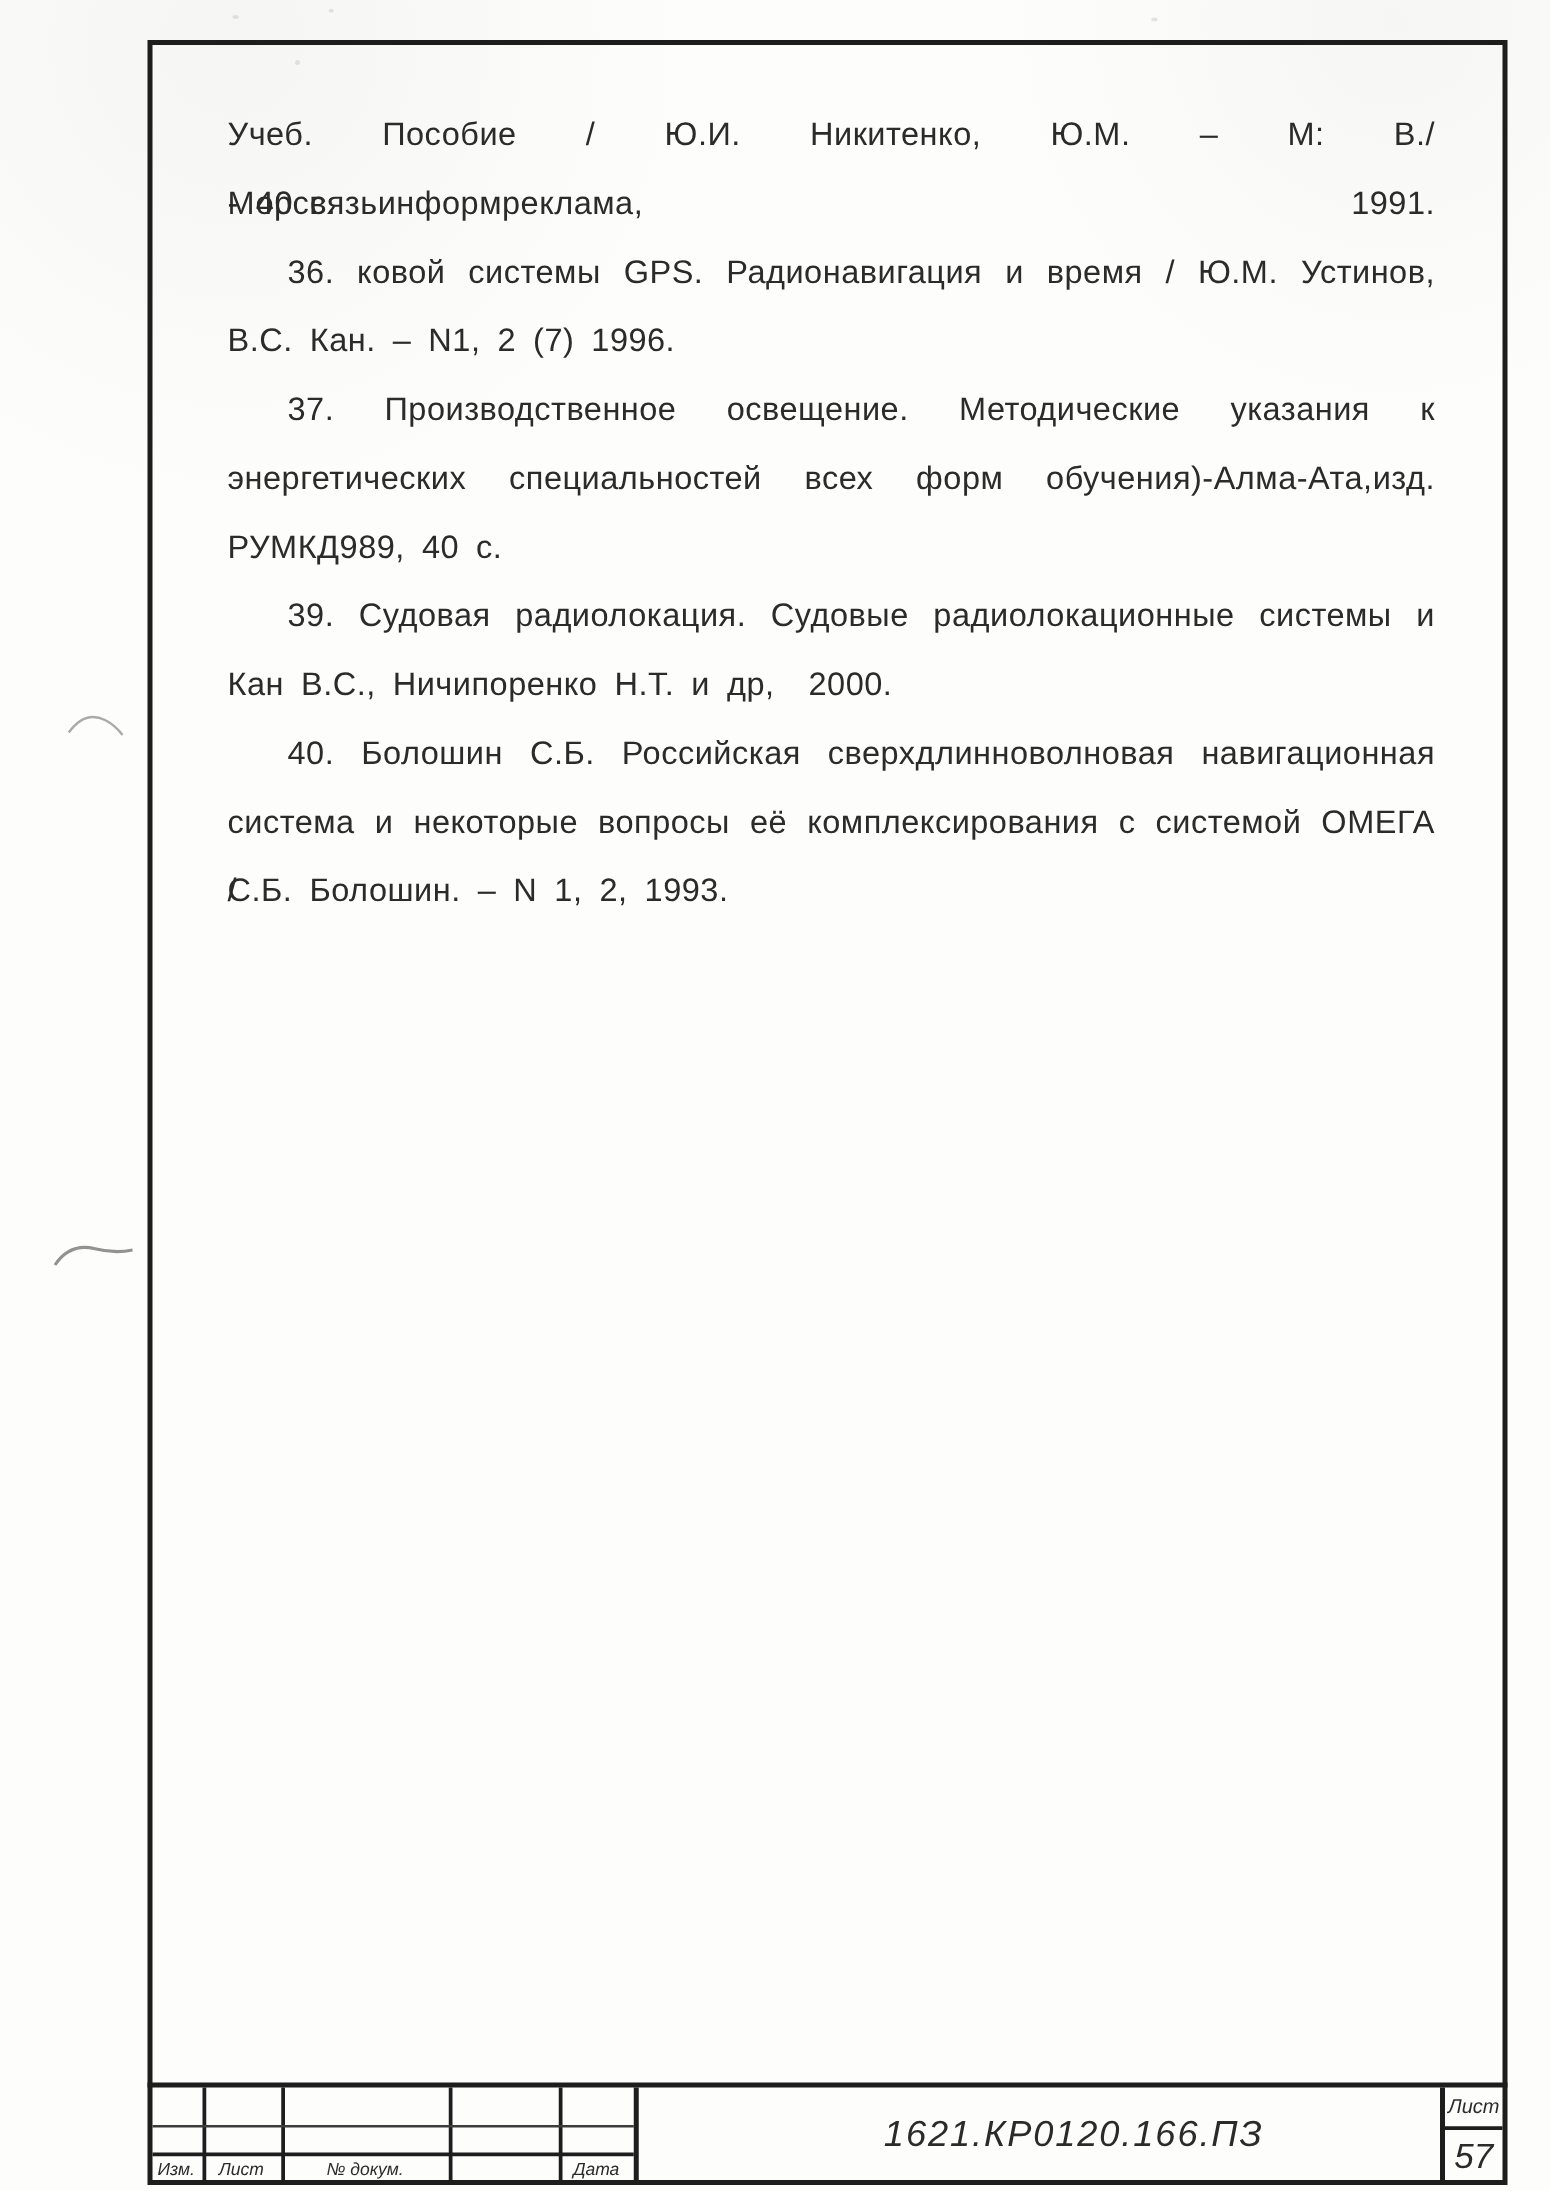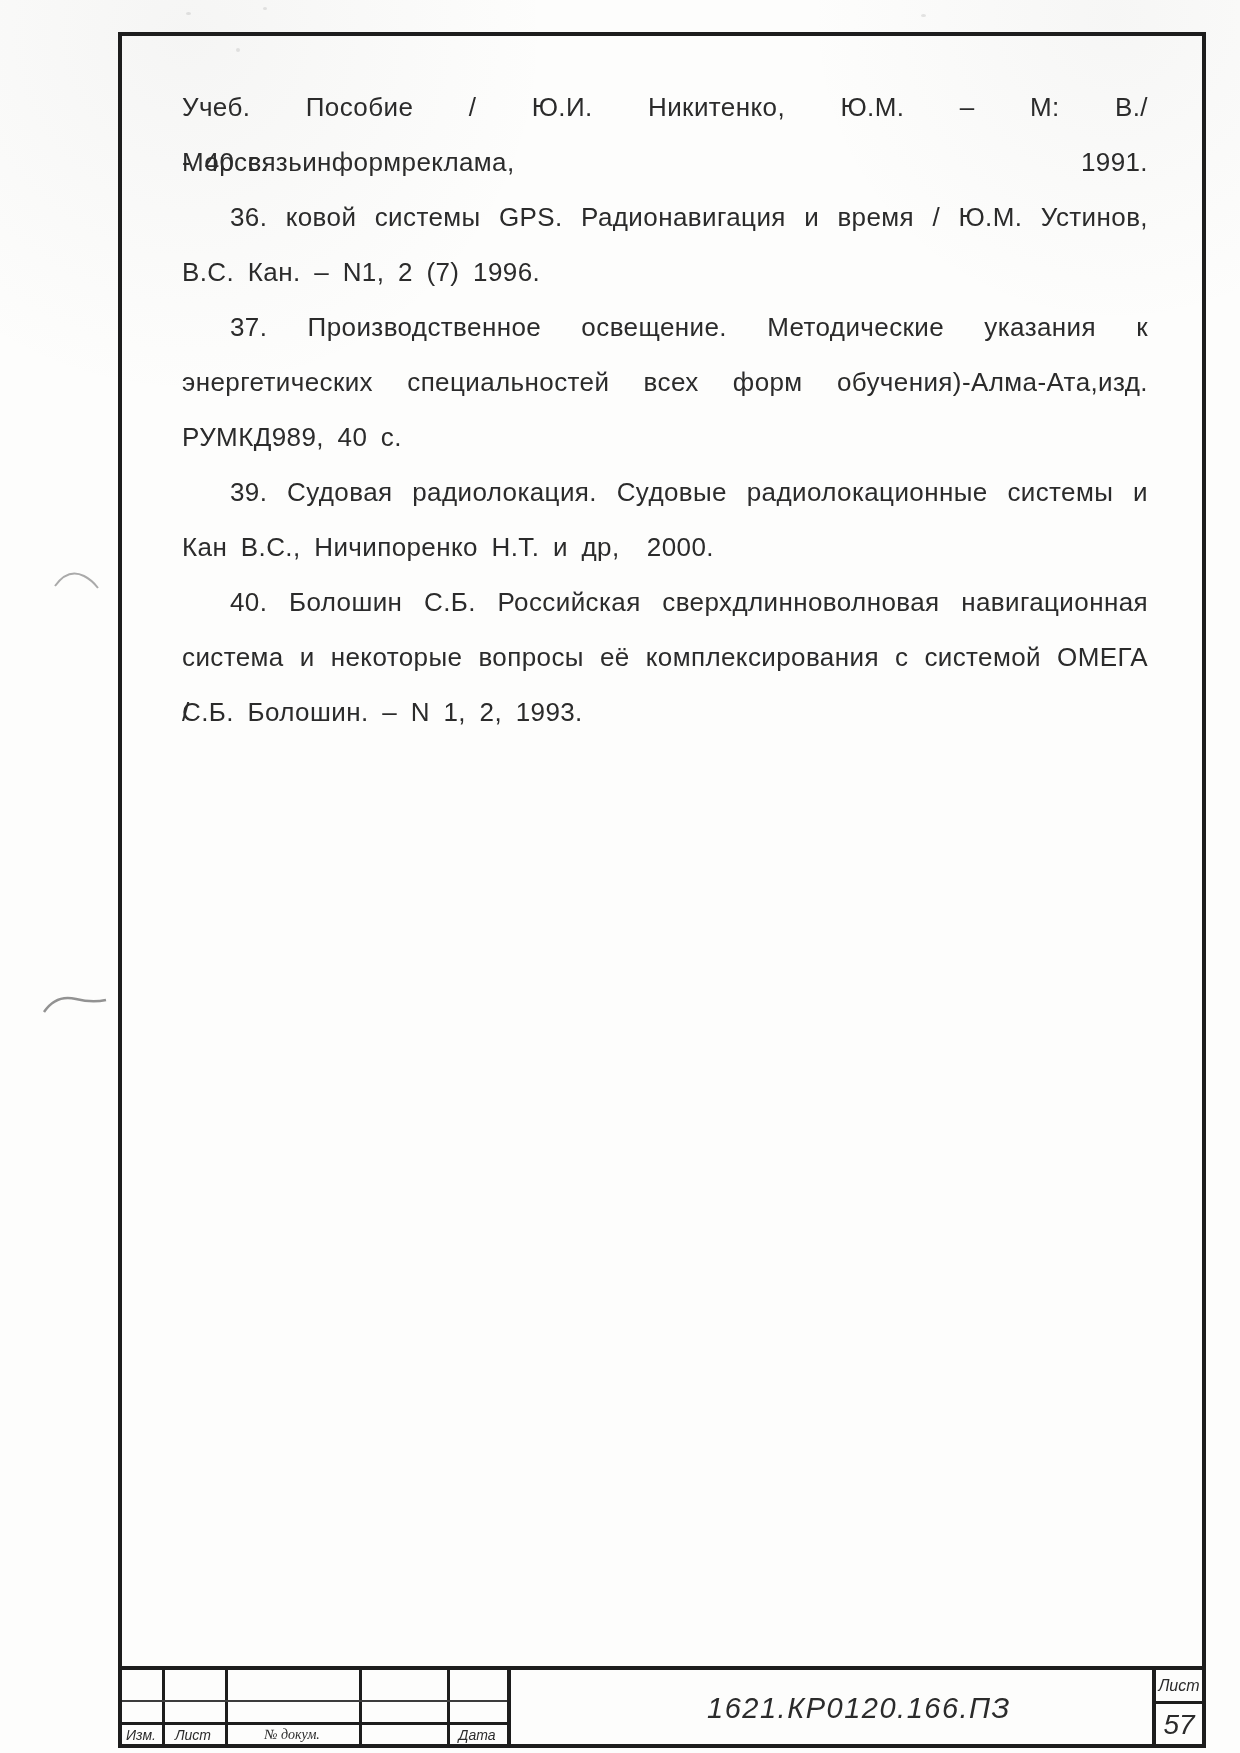--- a/index.html
+++ b/index.html
@@ -115,21 +115,21 @@
     <div class="ln" style="left:507px; top:1670px; width:4px; height:74px;"></div>
 
     <div class="ln thin" style="left:122px; top:1700px; width:385px; height:2px;"></div>
     <div class="ln" style="left:122px; top:1722px; width:385px; height:3px;"></div>
 
     <div class="ln" style="left:1152px; top:1670px; width:4px; height:74px;"></div>
     <div class="ln" style="left:1156px; top:1701px; width:46px; height:3px;"></div>
 
     <span class="stamp-label lbl-sm" style="left:141px; top:1735px;">Изм.</span>
     <span class="stamp-label lbl-sm" style="left:193px; top:1735px;">Лист</span>
-    <span class="stamp-label lbl-sm" style="left:292px; top:1735px;font-family:Liberation Serif, serif;">№ докум.</span>
+    <span class="stamp-label lbl-sm" style="left:292px; top:1735px;">№ докум.</span>
     <span class="stamp-label lbl-sm" style="left:403px; top:1735px;margin-top:25px;">Подп.</span>
     <span class="stamp-label lbl-sm" style="left:477px; top:1735px;">Дата</span>
 
     <span class="stamp-label lbl-doc" style="left:830px; top:1708px;margin-left:29px;">1621.КР0120.166.ПЗ</span>
 
     <span class="stamp-label lbl-sheet" style="left:1179px; top:1686px;">Лист</span>
     <span class="stamp-label lbl-num" style="left:1179px; top:1725px;">57</span>
   </div>
 
 </div>

